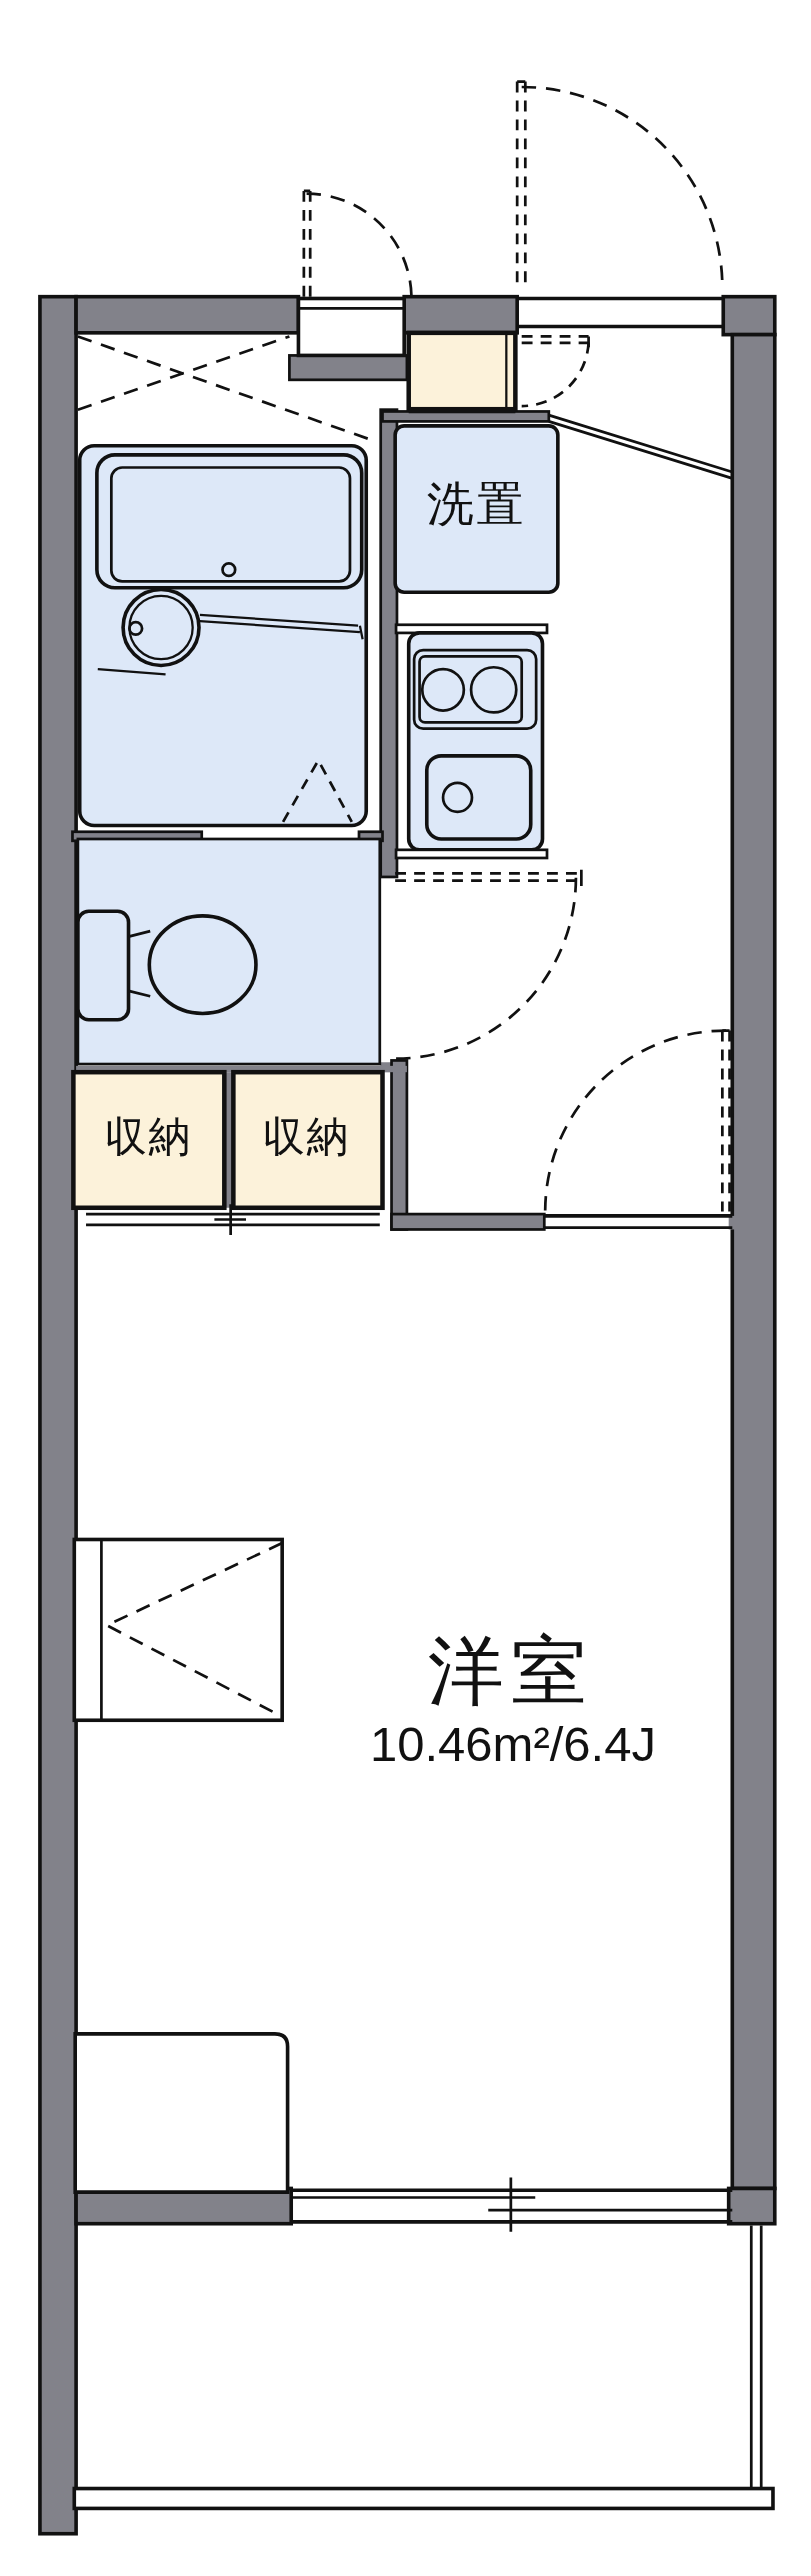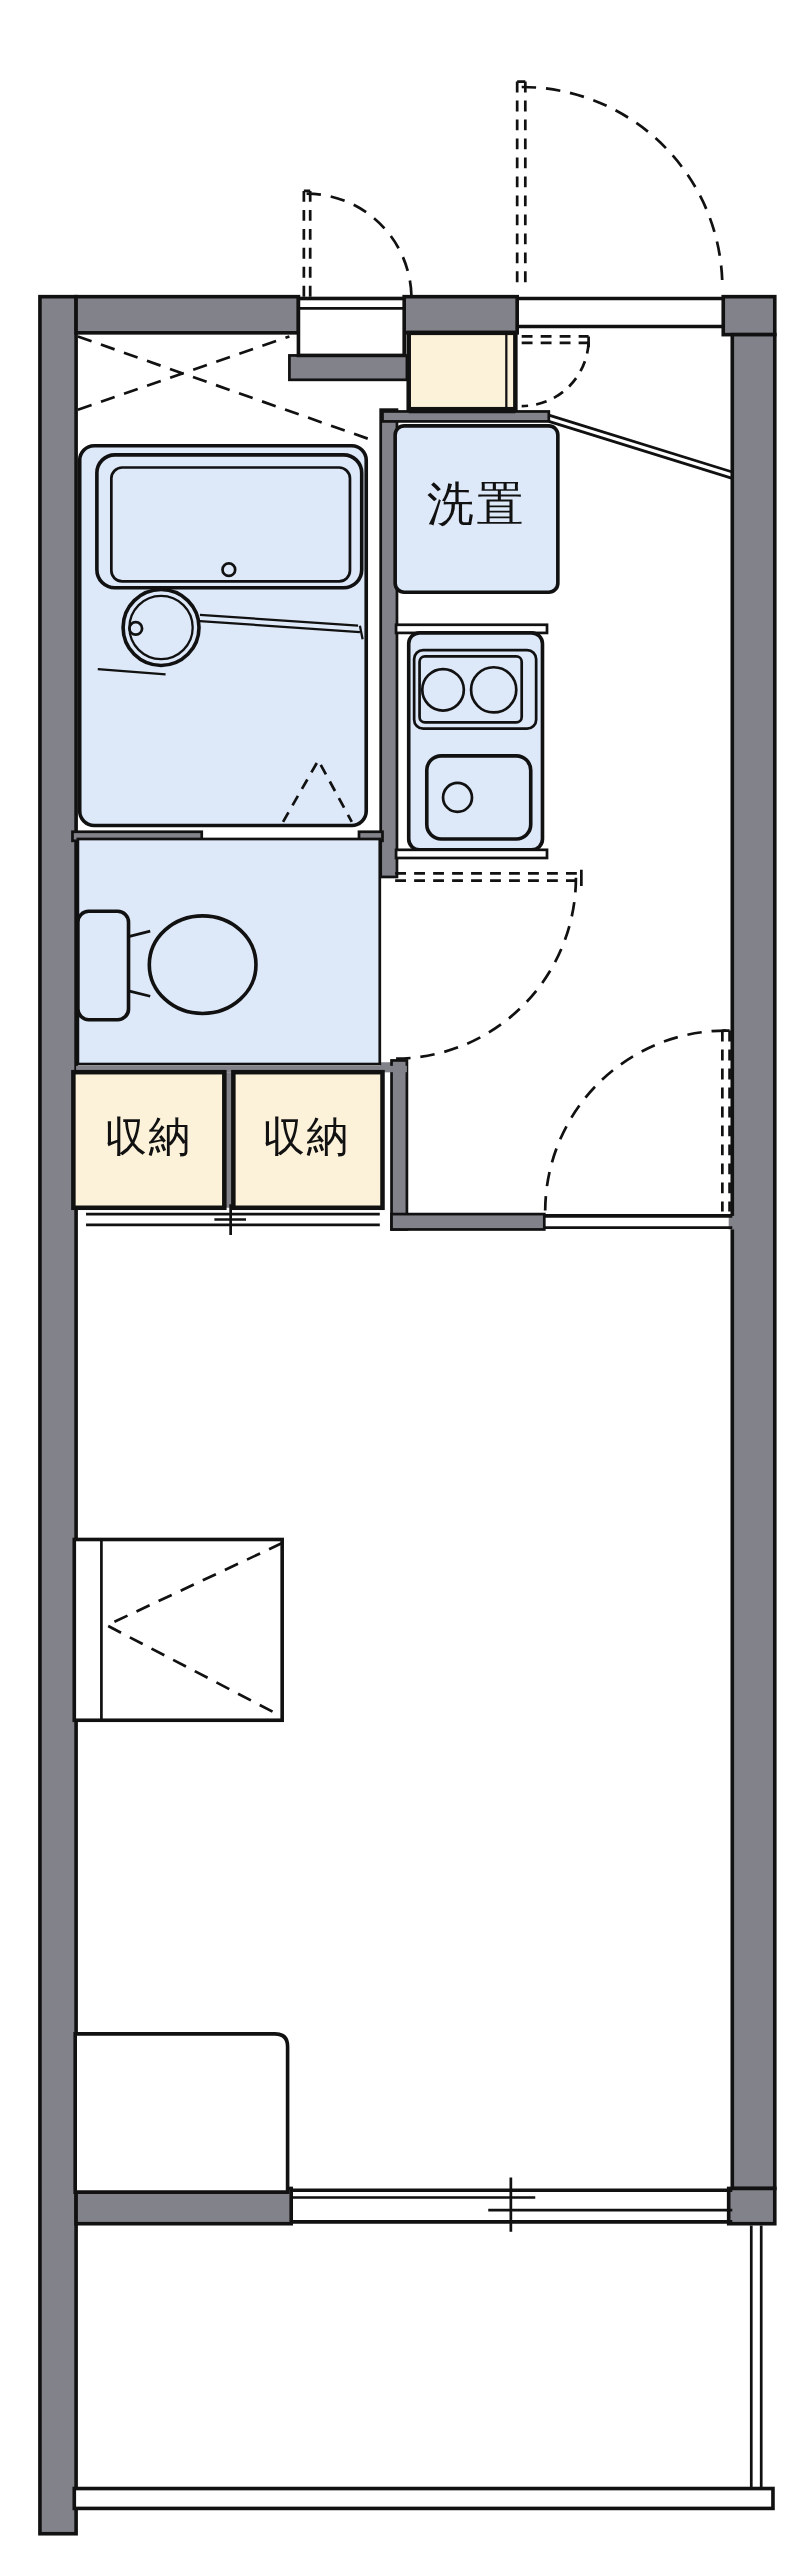--- a/index.html
+++ b/index.html
@@ -144,14 +144,16 @@
       <path class="ln4" d="M322 2400 H810 M322 2435 H810"></path>
       <path class="ln" d="M322 2408 H592 M540 2422 H810 M565 2386 V2446"></path>
       <path class="ln" d="M831 2439 V2731 M842 2439 V2731"></path>
       <rect class="whitebox" x="82" y="2730" width="773" height="22"></rect>
     </g>
   </svg>
 
   <div class="label lbl-washer">洗置</div>
   <div class="label lbl-st1">収納</div>
   <div class="label lbl-st2">収納</div>
+  <div class="label lbl-room">洋室</div>
+  <div class="label lbl-size">10.46m²/6.4J</div>
 </div>
 
 
 </body></html>

